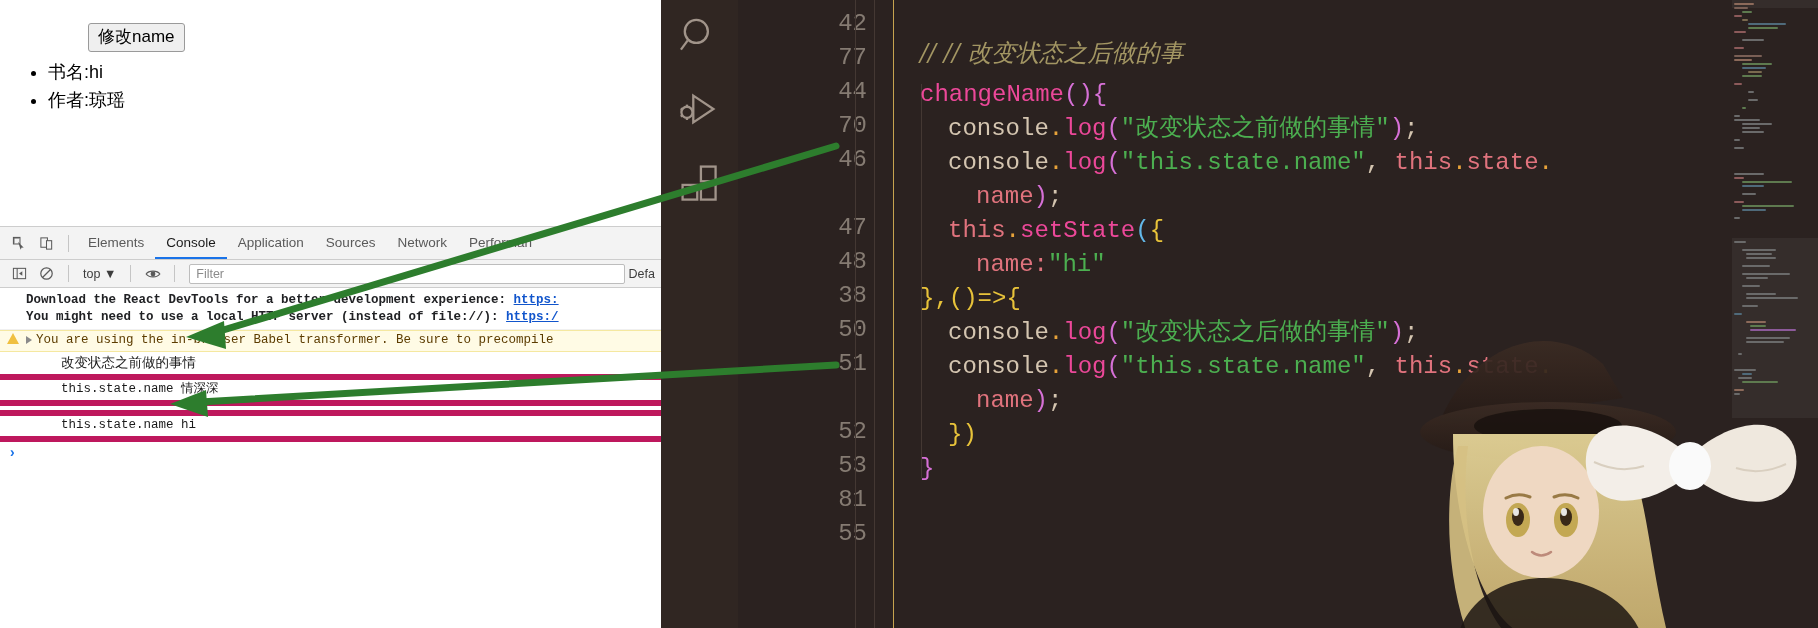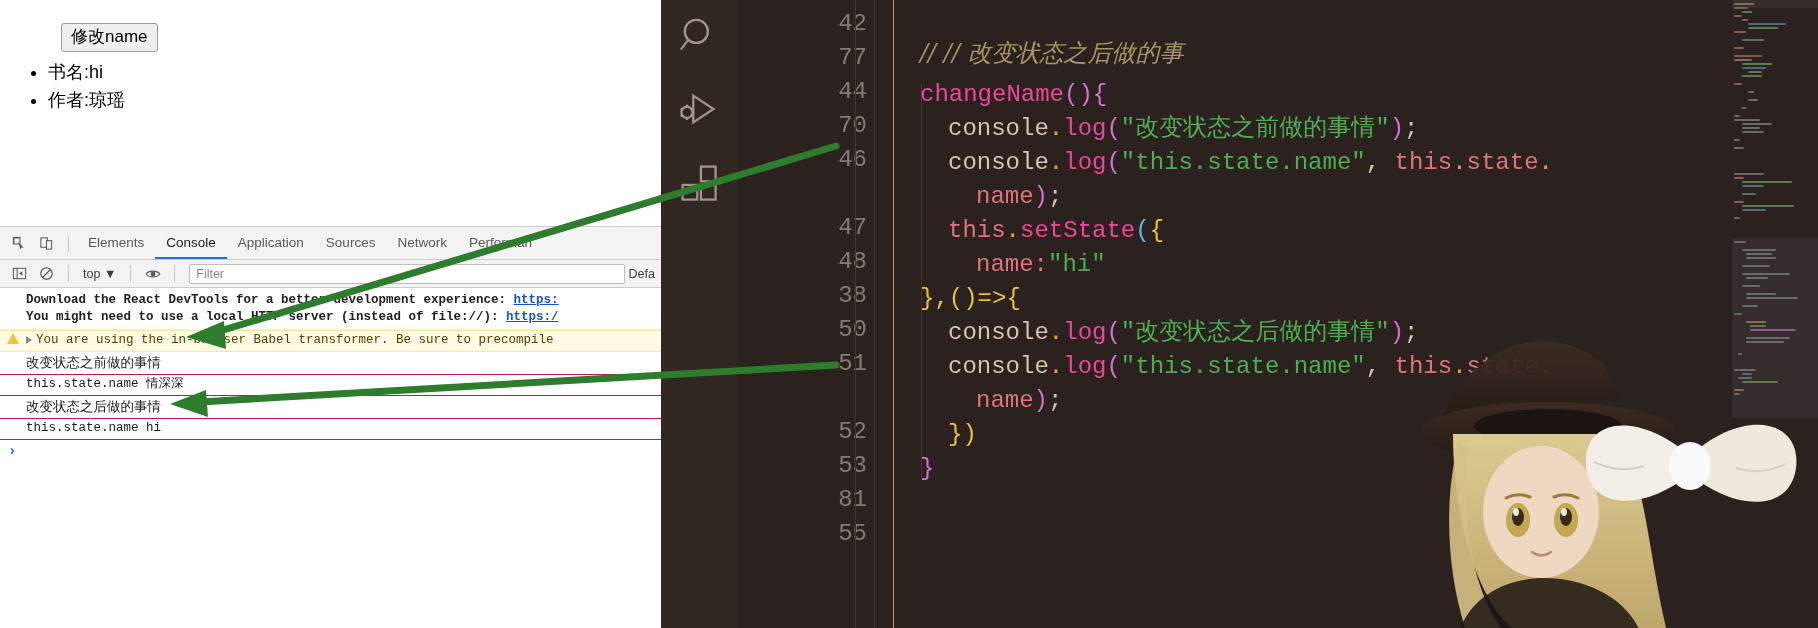--- a/index.html
+++ b/index.html
@@ -26,21 +26,21 @@
   }
   .page-area {
     position: absolute;
     left: 0; top: 0;
     width: 661px; height: 226px;
     background: #ffffff;
     overflow: hidden;
   }
   .change-btn {
     position: absolute;
-    left: 61px; top: 23px;
+    left: 88px; top: 23px;
     padding: 3px 9px 4px 9px;
     font-family: "Liberation Sans", sans-serif;
     font-size: 17px;
     line-height: 20px;
     color: #000000;
     background: #efefef;
     border: 1px solid #9a9a9a;
     border-radius: 3px;
     cursor: pointer;
   }
@@ -201,21 +201,21 @@
     border-bottom: 4px solid transparent;
     border-left: 6px solid #8a8a8a;
     margin: 4px 4px 0 0;
     flex: 0 0 auto;
   }
   .log-cn {
     font-family: "DejaVu Sans", sans-serif;
     font-size: 13.5px;
     line-height: 19px;
   }
-  .log-divider { border-bottom: 1px solid #be185d; }
+  .log-divider { border-bottom: 6px solid #be185d; gap: 35px; }
   .log-prompt {
     display: flex; align-items: center;
     padding: 3px 0 3px 8px;
     color: #1a73e8;
     font-family: "Liberation Mono", monospace;
     font-size: 14px;
     font-weight: bold;
   }
 
   
@@ -426,21 +426,20 @@
           <div class="txt log-cn">改变状态之前做的事情</div>
         </div>
 
         <div class="log-row log-divider">
           <div class="gutter"></div>
           <div class="txt">this.state.name 情深深</div>
         </div>
 
         <div class="log-row log-divider">
           <div class="gutter"></div>
-          <div class="txt log-cn">改变状态之后做的事情</div>
         </div>
 
         <div class="log-row log-divider">
           <div class="gutter"></div>
           <div class="txt">this.state.name hi</div>
         </div>
 
         <div class="log-prompt">
           <span>›</span>
         </div>

